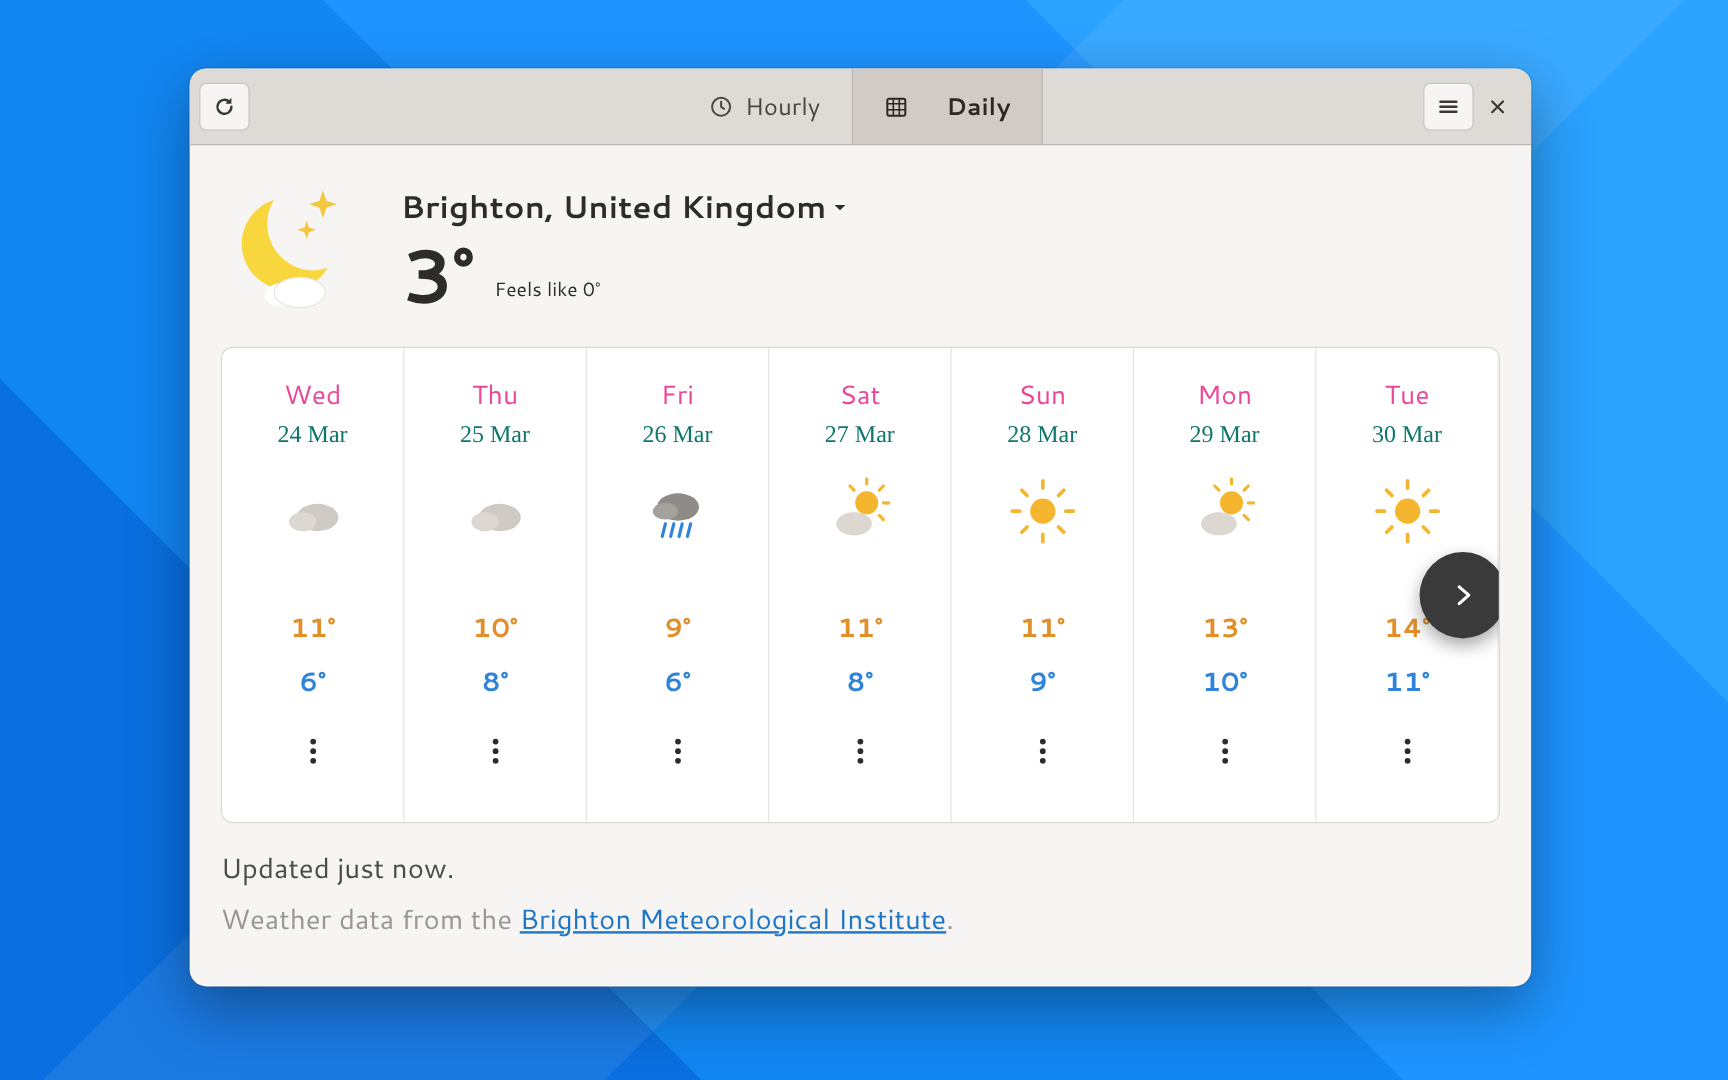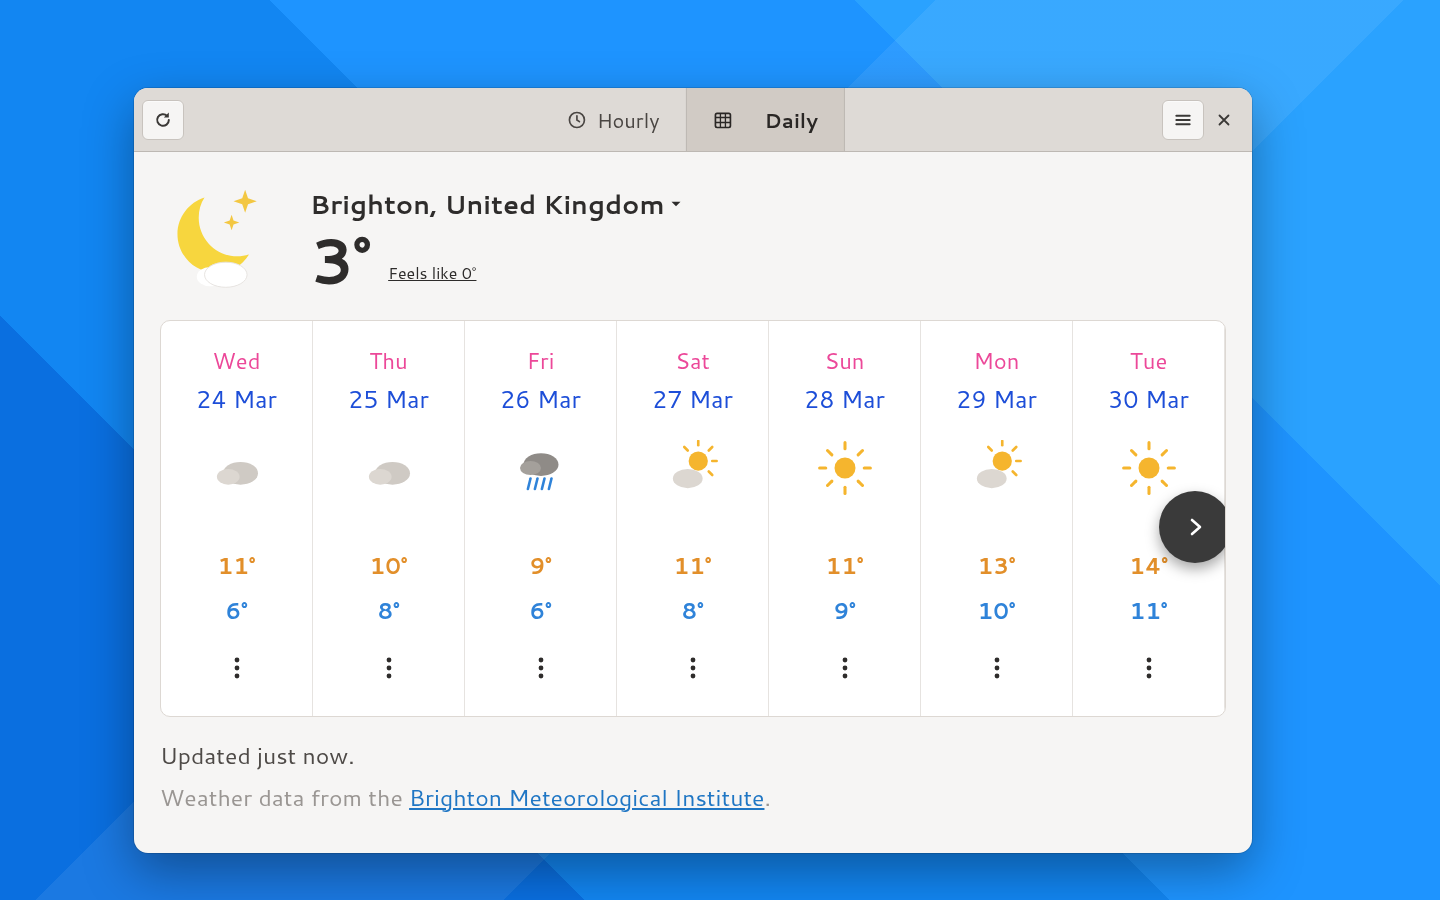--- a/index.html
+++ b/index.html
@@ -22,25 +22,25 @@
     color: var(--text); }
   
   .desktop {
     width:1440px; height:900px; position:relative;
     background:
       linear-gradient(135deg, rgba(255,255,255,0) 40%, rgba(255,255,255,0.07) 40%, rgba(255,255,255,0.07) 60%, rgba(255,255,255,0) 60%),
       linear-gradient(45deg, #0a6fe0 0%, #0a6fe0 25%, #1286f2 25%, #1286f2 50%, #1e94ff 50%, #1e94ff 75%, #2aa2ff 75%);
   }
   
   .window {
-    position:absolute; left:134px; top:57px; width:1118px; height:765px;
+    position:absolute; left:158px; top:57px; width:1118px; height:765px;
     border-radius:14px; background:var(--window-bg);
     box-shadow: 0 18px 50px rgba(0,0,0,0.35), 0 0 0 1px rgba(0,0,0,0.12);
     overflow:hidden;
-    display:flex; flex-direction:column;margin-top:31px;
+    display:flex; flex-direction:column;
   }
   
   .headerbar {
     height:63px; background:var(--headerbar-bg);
     border-bottom:1px solid var(--headerbar-border);
     display:flex; align-items:center;
     padding:0 8px;
     position:relative;
   }
   .hb-btn {
@@ -80,40 +80,40 @@
     display:flex; align-items:center; gap:32px;
     padding:28px 2px 24px 2px;
   }
   .current-icon { width:116px; height:116px; position:relative; }
   .current-text { display:flex; flex-direction:column; gap:6px; }
   .loc-row { display:flex; align-items:center; gap:2px; }
   .location { font-size:26px; font-weight:700; }
   .loc-row svg { width:18px; height:18px; }
   .temp-row { display:flex; align-items:flex-end; gap:18px; }
   .big-temp { font-size:62px; font-weight:800; line-height:1; letter-spacing:-1px; }
-  .feels { font-size:16px; color:var(--text); padding-bottom:6px;text-decoration:underline; }
+  .feels { font-size:16px; color:var(--text); padding-bottom:6px; }
   
   .forecast {
     position:relative;
     background:var(--card-bg);
     border:1px solid #ddd8d3;
     border-radius:10px;
     display:flex;
     height:395px;
     overflow:hidden;
   }
   .day {
     flex:1; min-width:0;
     border-right:1px solid var(--divider);
     display:flex; flex-direction:column; align-items:center;
     padding:24px 4px 14px 4px;
   }
   .day:last-child { border-right:none; }
   .day-name { font-size:22px; color:#ec4899; }
-  .day-date { font-size:24px; color:#1d4ed8; margin-top:6px; }
+  .day-date { font-size:20px; color:#0f766e; margin-top:6px;font-family:Liberation Serif, serif; }
   .day-icon { width:56px; height:56px; margin-top:24px; }
   .high { margin-top:54px; font-size:22px; font-weight:600; color:var(--high-temp); }
   .low  { margin-top:14px; font-size:22px; font-weight:600; color:var(--low-temp); }
   .kebab { margin-top:28px; width:28px; height:28px; display:flex; align-items:center; justify-content:center; }
   .kebab svg { width:6px; height:22px; }
   .next-btn {
     position:absolute; right:-6px; top:50%; transform:translateY(-28px);
     width:72px; height:72px; border-radius:50%;
     background:#3a3a3a; color:#fff;
     display:flex; align-items:center; justify-content:center;

